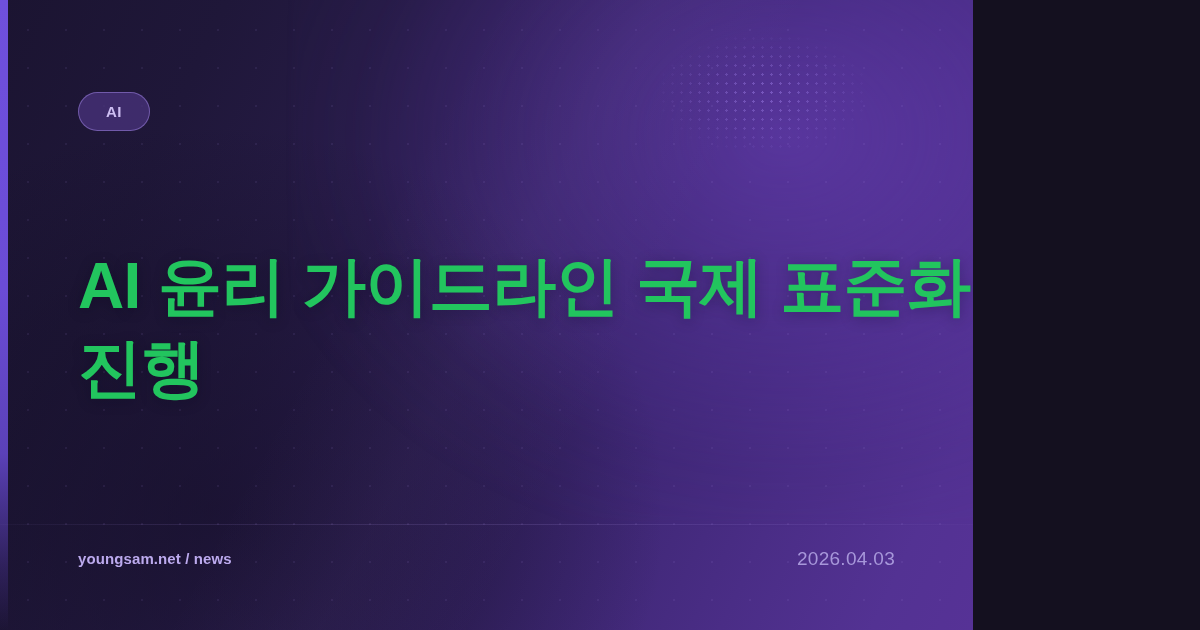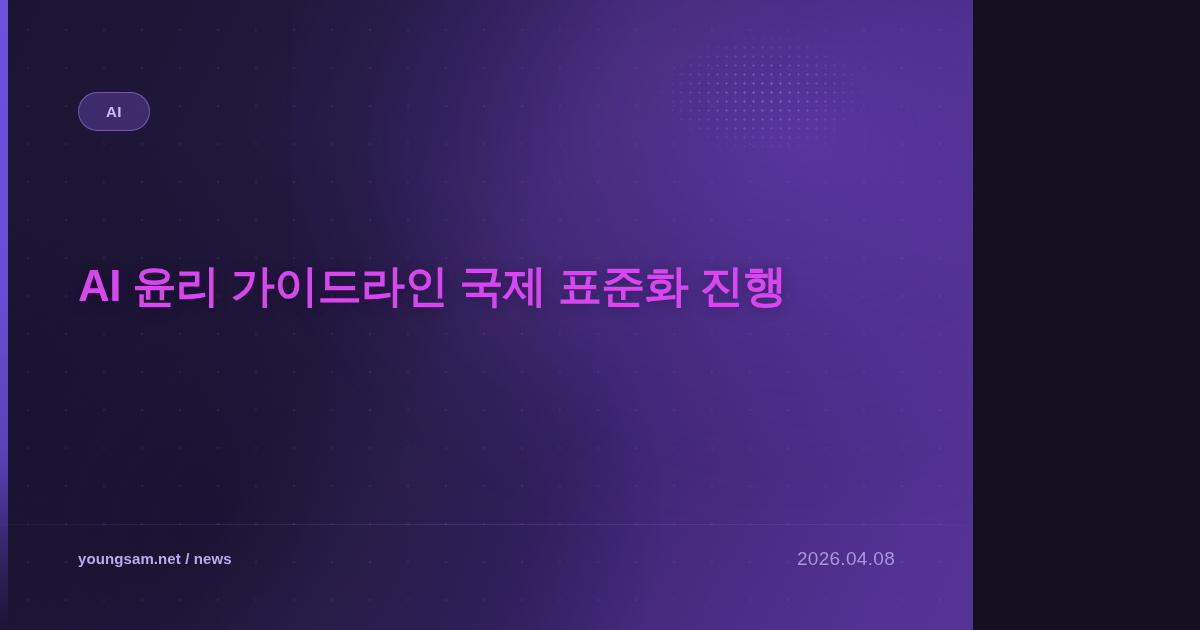--- a/index.html
+++ b/index.html
@@ -141,22 +141,22 @@
     letter-spacing: 0.4px;
     line-height: 1;
   }
 
   .headline {
     position: absolute;
     left: 78px;
     top: 245px;
     width: 900px;
     margin: 0;
-    color: #d946ef;
-    font-size: 44px;
+    color: #22c55e;
+    font-size: 64px;
     font-weight: bold;
     line-height: 82px;
     letter-spacing: -0.6px;
     word-break: keep-all;
     text-shadow: 0 2px 14px rgba(10, 6, 26, 0.30);
   }
 
   .divider {
     position: absolute;
     left: 0;
@@ -216,17 +216,17 @@
     <div class="badge">
       <span>AI</span>
     </div>
 
     <h1 class="headline">AI 윤리 가이드라인 국제 표준화 진행</h1>
 
     <div class="divider"></div>
 
     <div class="footer">
       <span class="footer-site">youngsam.net / news</span>
-      <span class="footer-date">2026.04.08</span>
+      <span class="footer-date">2026.04.03</span>
     </div>
 
   </div>
 </div>
 
 </body></html>

